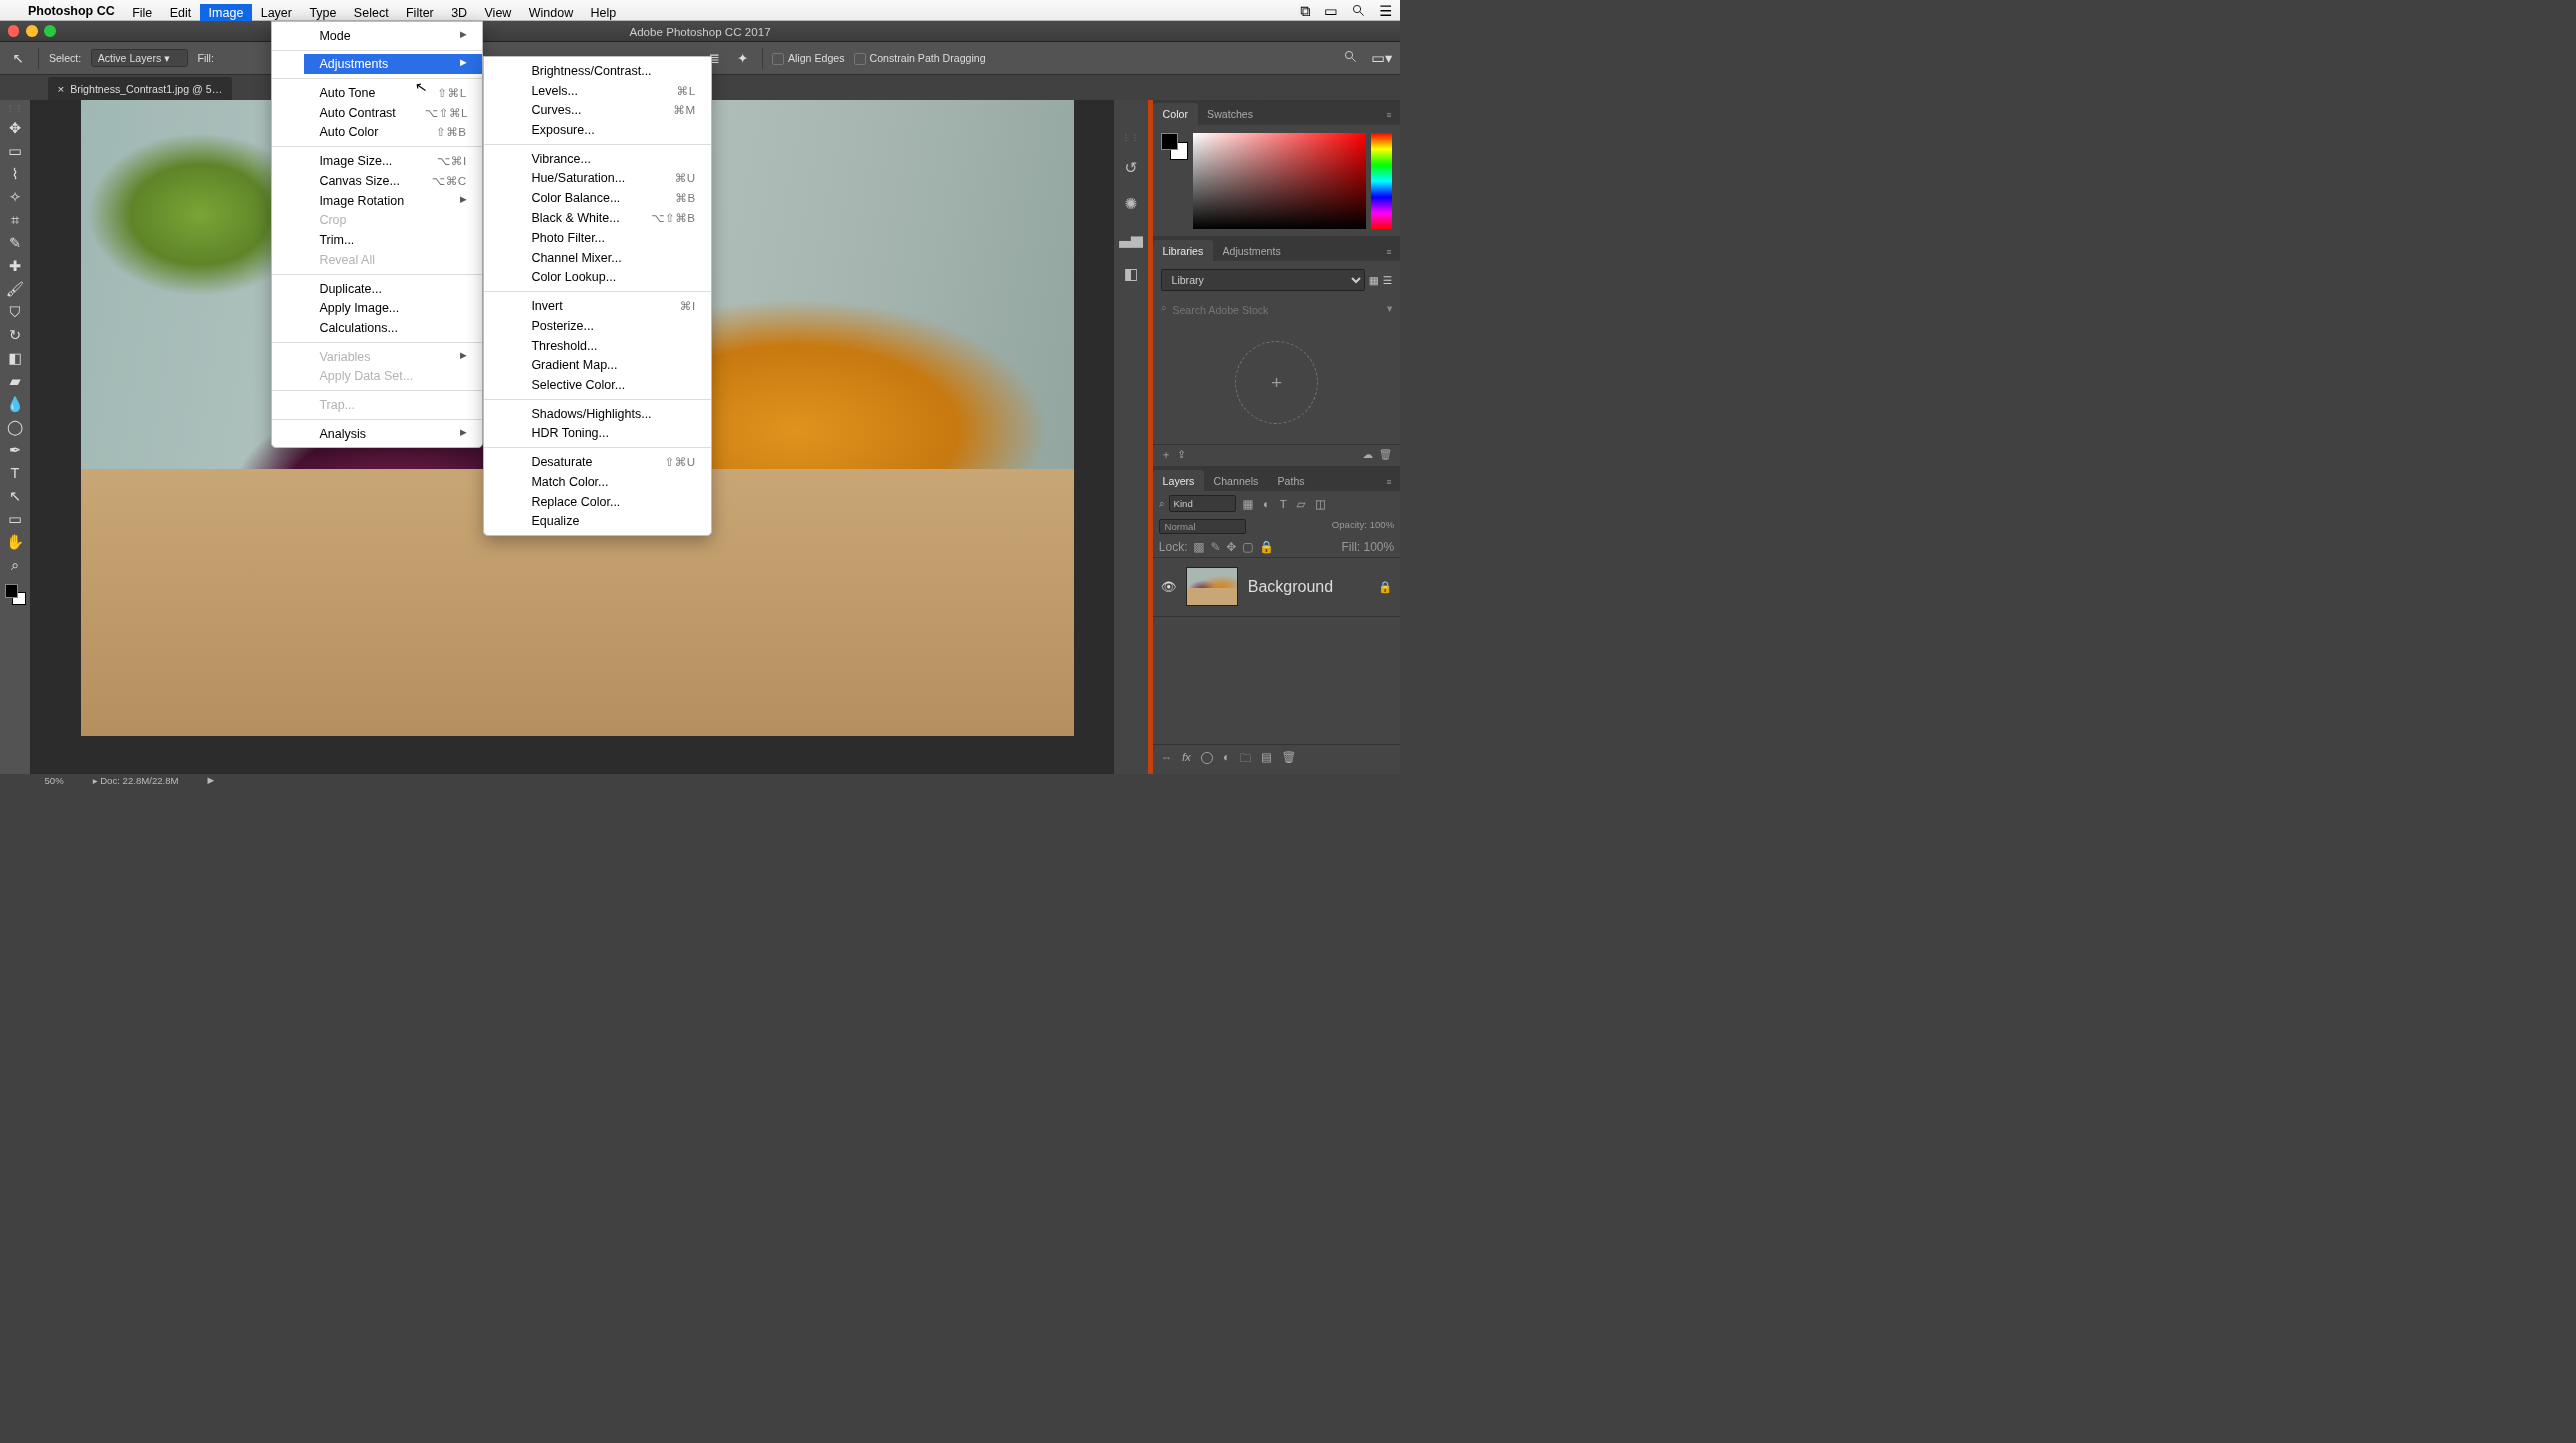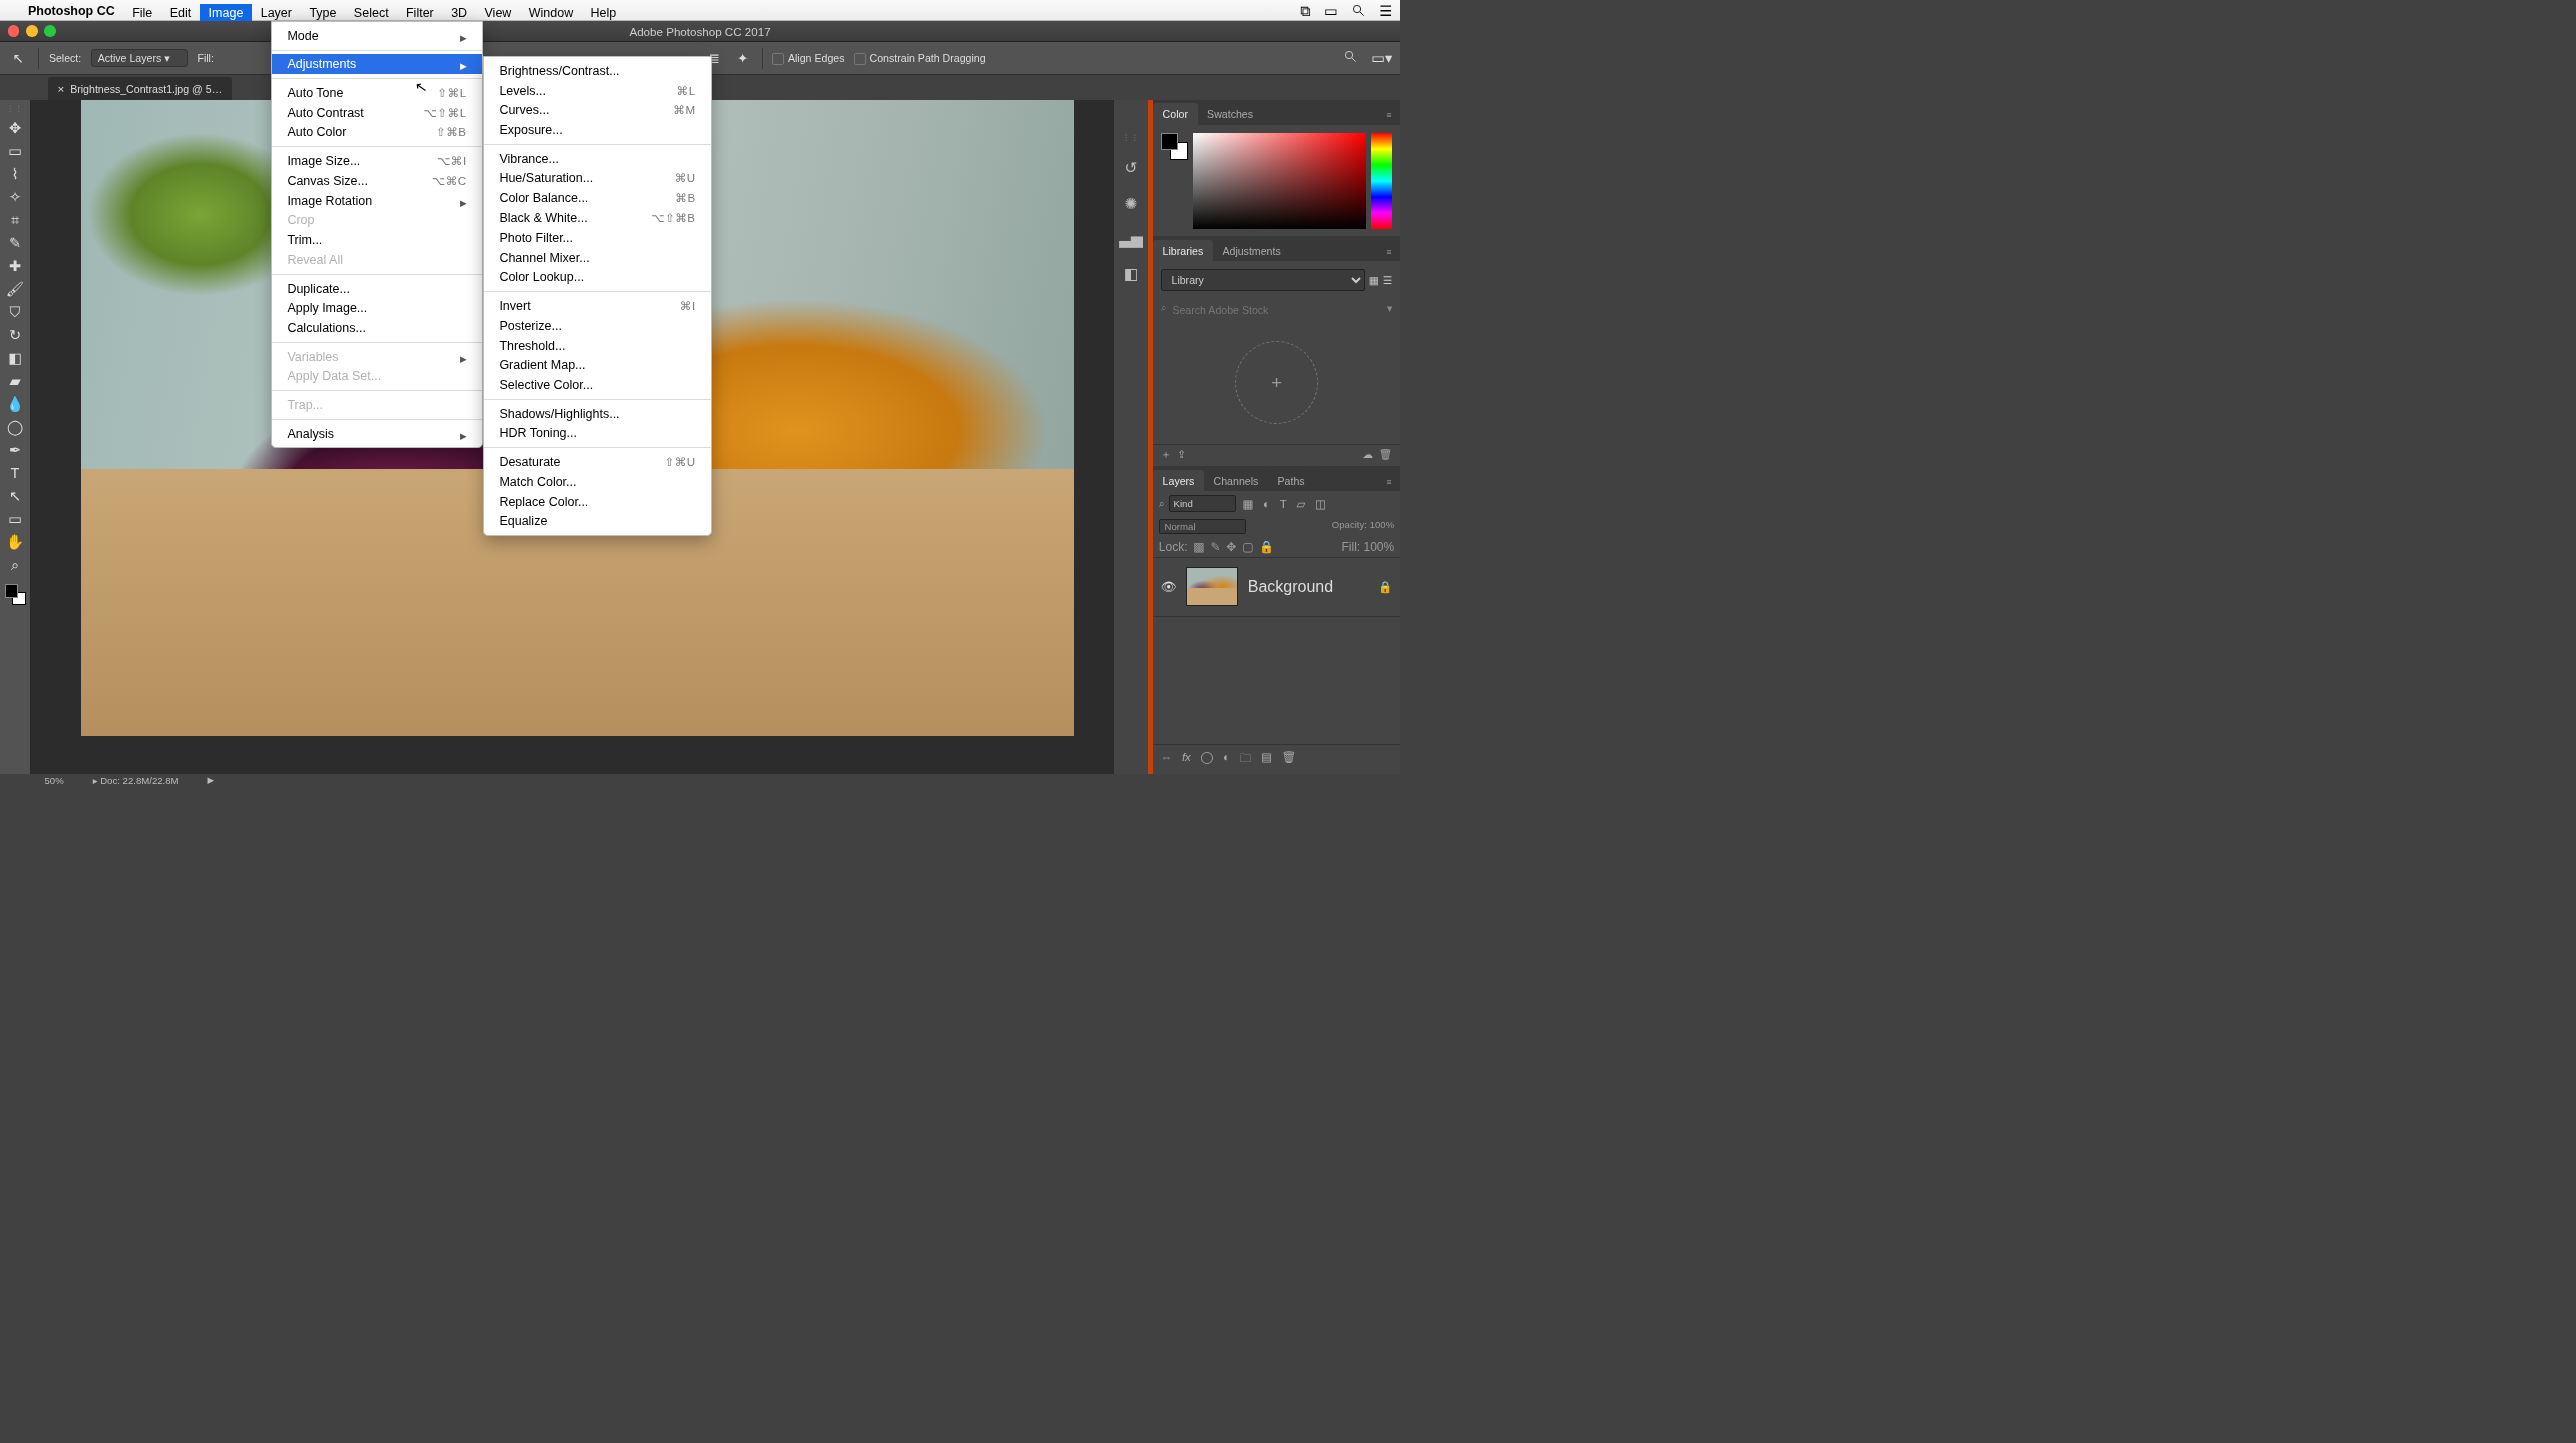--- a/index.html
+++ b/index.html
@@ -52,21 +52,21 @@
   linear-gradient(180deg, rgba(255,255,255,0) 58%, #c9a675 58%, #b68f5f 100%),
   radial-gradient(ellipse 405px 212px at 72% 52%, #e1931f 0%, #c8790f 40%, transparent 62%),
   radial-gradient(ellipse 251px 145px at 32% 62%, #6b1e49 0%, #4a1133 45%, transparent 66%),
   radial-gradient(ellipse 173px 125px at 12% 18%, #7aa536 0%, #5e8428 40%, transparent 65%),
   linear-gradient(100deg, #9fb8b4 0%, #b9c7c2 40%, #a9b7b2 70%, #8fa39d 100%);
   filter:blur(0.3px);
 }
 
 
 .dropdown { position:absolute; background:#fff; color:#000; border:1px solid #bdbdbd; border-radius:0 0 4.8px 4.8px; box-shadow:0 5.8px 17.3px rgba(0,0,0,.3); font-size:12.5px; padding:3.9px 0; }
-.dropdown .mi { padding:2.9px 15.4px 2.9px 15.4px; display:flex; justify-content:space-between; align-items:flex-end; white-space:nowrap; gap:29px; }
+.dropdown .mi { padding:2.9px 15.4px 2.9px 15.4px; display:flex; justify-content:space-between; align-items:flex-start; white-space:nowrap; gap:29px;margin-left:32px; }
 .dropdown .mi .sc { color:#777; font-size:11.6px; letter-spacing:0.5px; }
 .dropdown .mi.sub::after { content:"▶"; font-size:8.7px; color:#555; margin-left:9.6px; }
 .dropdown .mi.highlight { background:#2a6fe8; color:#fff; }
 .dropdown .mi.highlight::after { color:#fff; }
 .dropdown .mi.disabled { color:#b3b3b3; }
 .dropdown hr { border:none; border-top:1px solid #dcdcdc; margin:3.9px 0; }
 #image-menu { top:21px; left:271px; width:212px; }
 #adjustments-menu { top:56px; left:483px; width:229px; }
 
 

